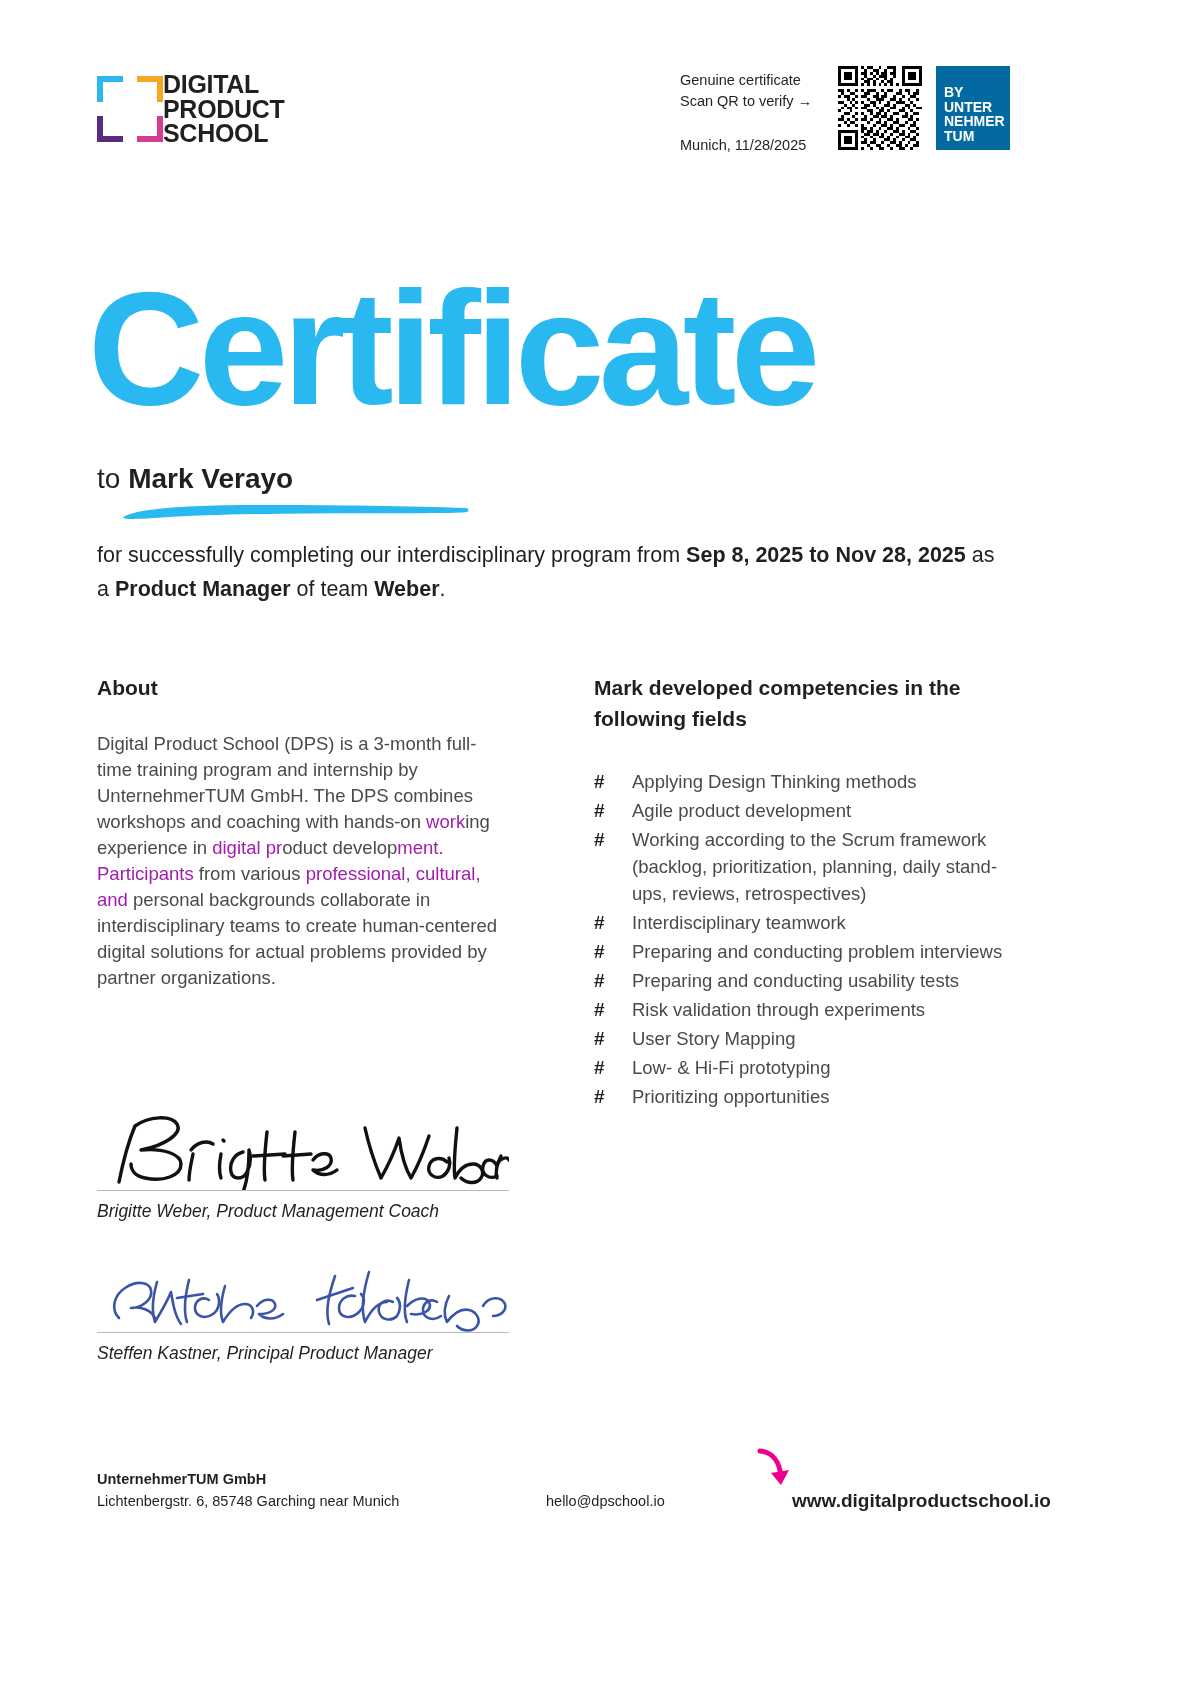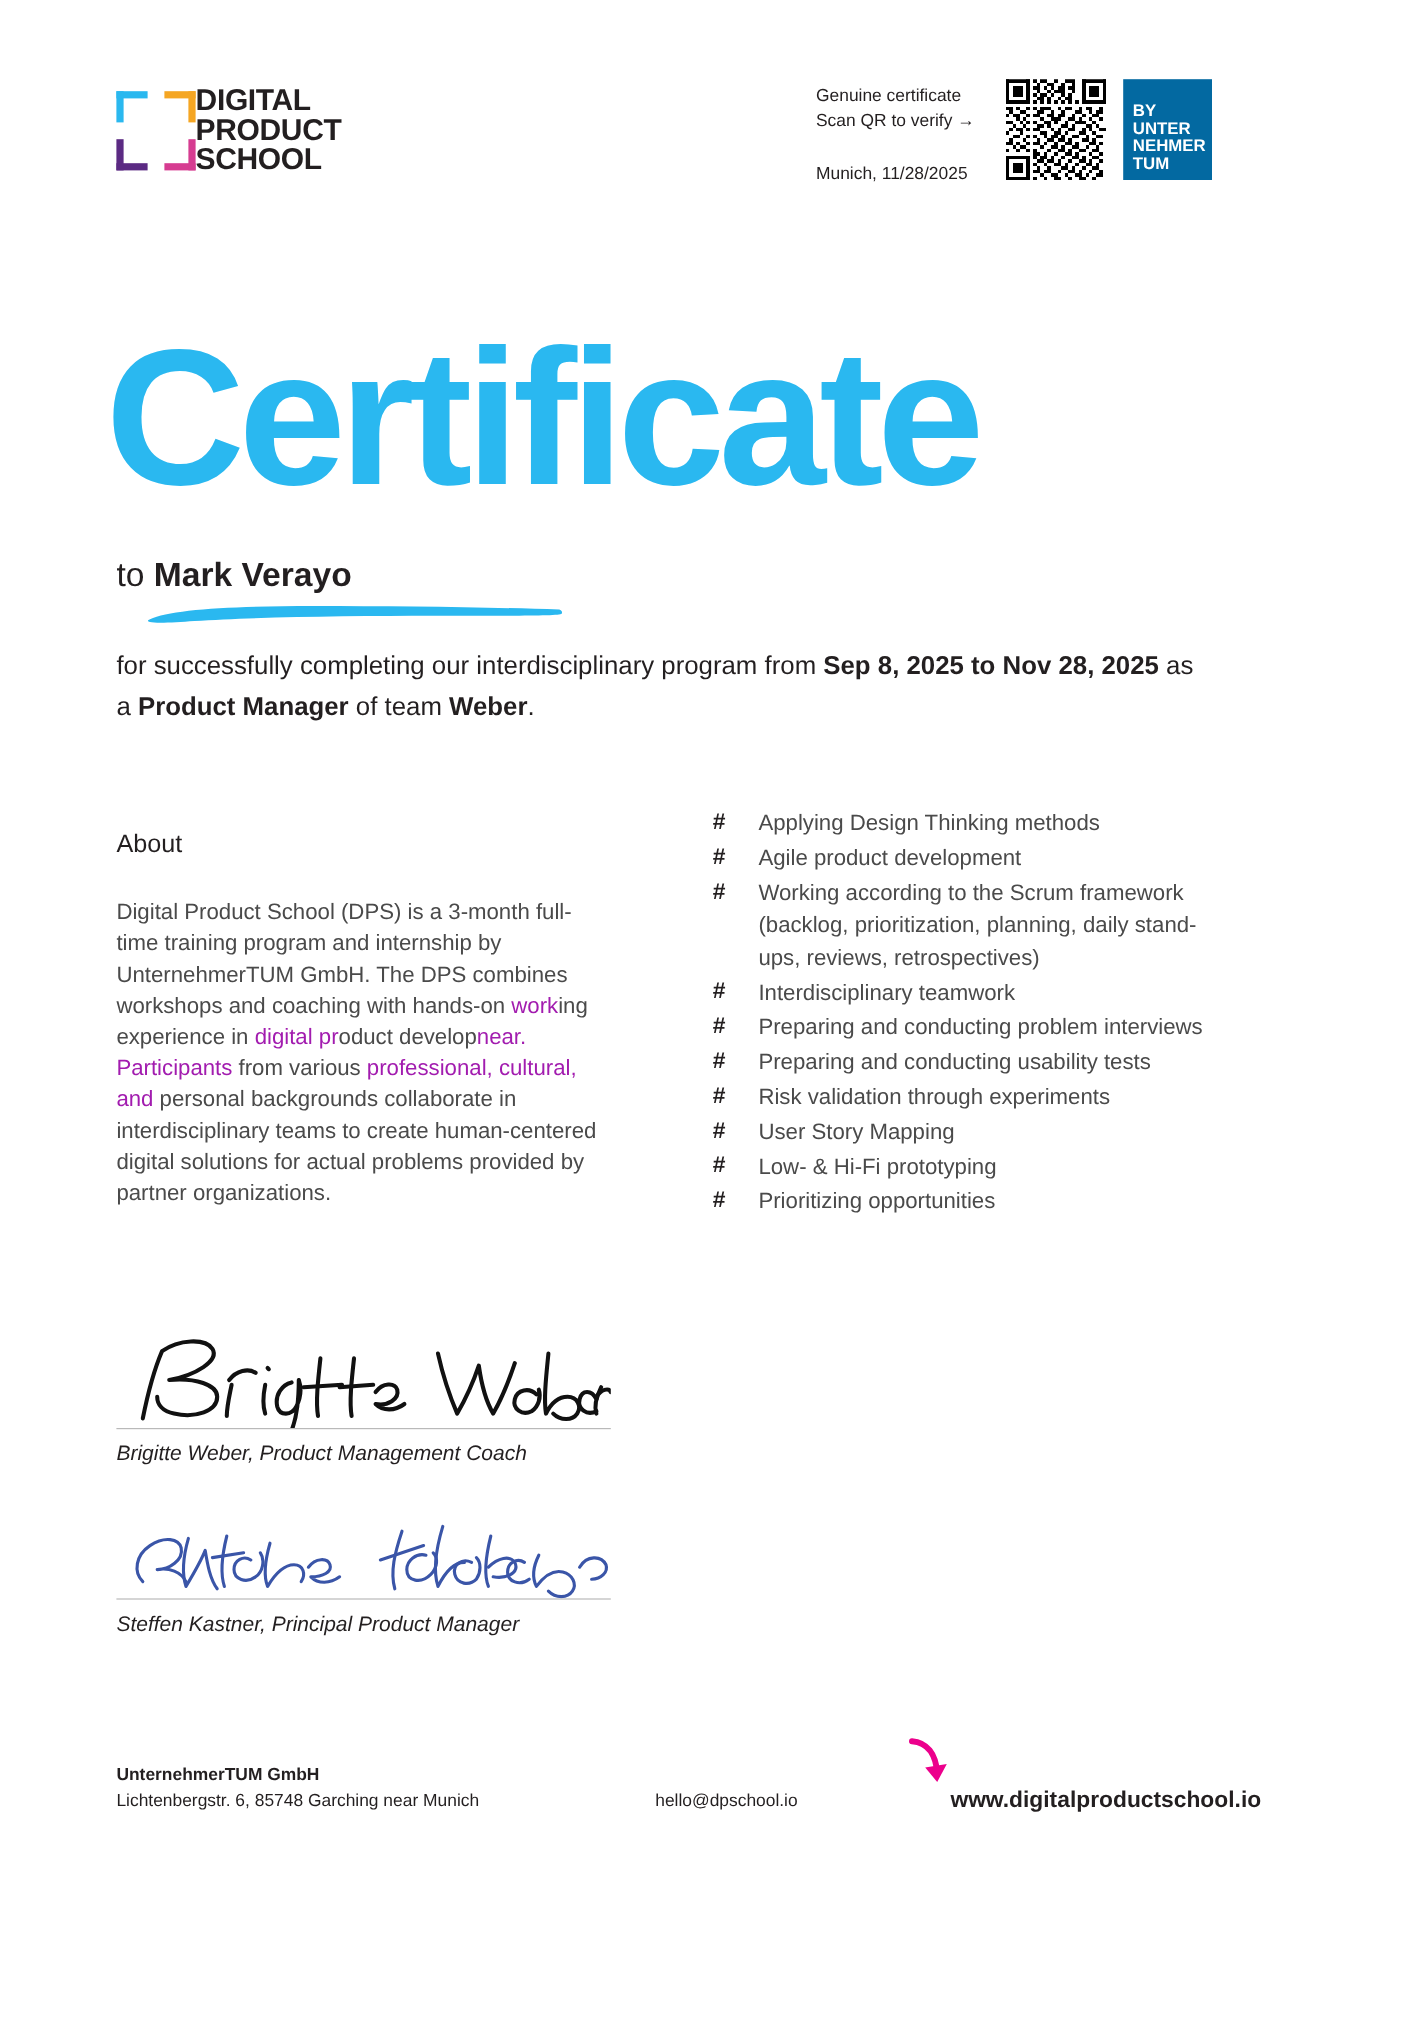--- a/index.html
+++ b/index.html
@@ -163,24 +163,24 @@
     width: 400px;
   }
   .col-right {
     position: absolute;
     left: 594px;
     top: 672px;
     width: 420px;
   }
   .sec-title {
     font-size: 21px;
-    font-weight: normal;
+    font-weight: bold;
     line-height: 31px;
     color: #231f20;
-    margin: 16px 0 28px 0;
+    margin: 0 0 28px 0;
   }
   .sec-title.right { margin-bottom: 34px; }
 
   .about-text {
     font-size: 18.5px;
     line-height: 26px;
     color: #4a4a4a;
     margin: 0;
   }
   .about-text .b { color: #a21caf; }
@@ -548,25 +548,26 @@
   <div class="awardee"><span>to </span><b>Mark Verayo</b></div>
 
   <svg class="brush" viewBox="0 0 348 22">
     <path d="M3,16 C20,8 70,5 140,5 C210,5 290,6 344,8 C346,8.6 347,10 346,11.5 C344.5,13.6 300,13 240,13.2 C170,13.4 90,14 40,17.6 C24,18.8 8,19.6 3,18.4 C0.6,17.8 0.8,17 3,16 Z" fill="#2ab8f0"></path>
   </svg>
 
   <div class="award-body"><span>for successfully completing our interdisciplinary program from </span><b>Sep 8, 2025 to</b> <b>Nov 28, 2025</b><span> as a </span><b>Product Manager</b><span> of team </span><b>Weber</b><span>.</span></div>
 
   <div class="col-left">
     <h2 class="sec-title">About</h2>
-    <p class="about-text"><span>Digital Product School (DPS) is a 3-month full-time training program and internship by UnternehmerTUM GmbH. The DPS combines workshops and coaching with hands-on </span><span class="b">work</span><span>ing experienc</span><span>e in </span><span class="b">digital pr</span><span>oduct </span><span>develop</span><span class="b">near.</span></p>
+    <p class="about-text"><span>Digital Product School (DPS) is a 3-month full-time training program and internship by UnternehmerTUM GmbH. The DPS combines workshops and coaching with hands-on </span><span class="b">work</span><span>ing experienc</span><span>e in </span><span class="b">digital pr</span><span>oduct </span><span>develop</span><span class="b">ment.</span></p>
     <p class="about-text"><span class="b">Participants</span><span> from various </span><span class="b">professional,</span><span> </span><span class="b">cultural,</span><span> </span><span class="b">and</span><span> personal backgrounds collaborate in interdisciplinary teams to create human-centered digital solutions for actual problems provided by partner organizations.</span></p>
   </div>
 
   <div class="col-right">
+    <h2 class="sec-title right">Mark developed competencies in the following fields</h2>
     <ul class="comp">
       <li><span class="hash">#</span><span>Applying Design Thinking methods</span></li>
       <li><span class="hash">#</span><span>Agile product development</span></li>
       <li><span class="hash">#</span><span>Working according to the Scrum framework (backlog, prioritization, planning, daily stand-ups, reviews, retrospectives)</span></li>
       <li><span class="hash">#</span><span>Interdisciplinary teamwork</span></li>
       <li><span class="hash">#</span><span>Preparing and conducting problem interviews</span></li>
       <li><span class="hash">#</span><span>Preparing and conducting usability tests</span></li>
       <li><span class="hash">#</span><span>Risk validation through experiments</span></li>
       <li><span class="hash">#</span><span>User Story Mapping</span></li>
       <li><span class="hash">#</span><span>Low- &amp; Hi-Fi prototyping</span></li>

